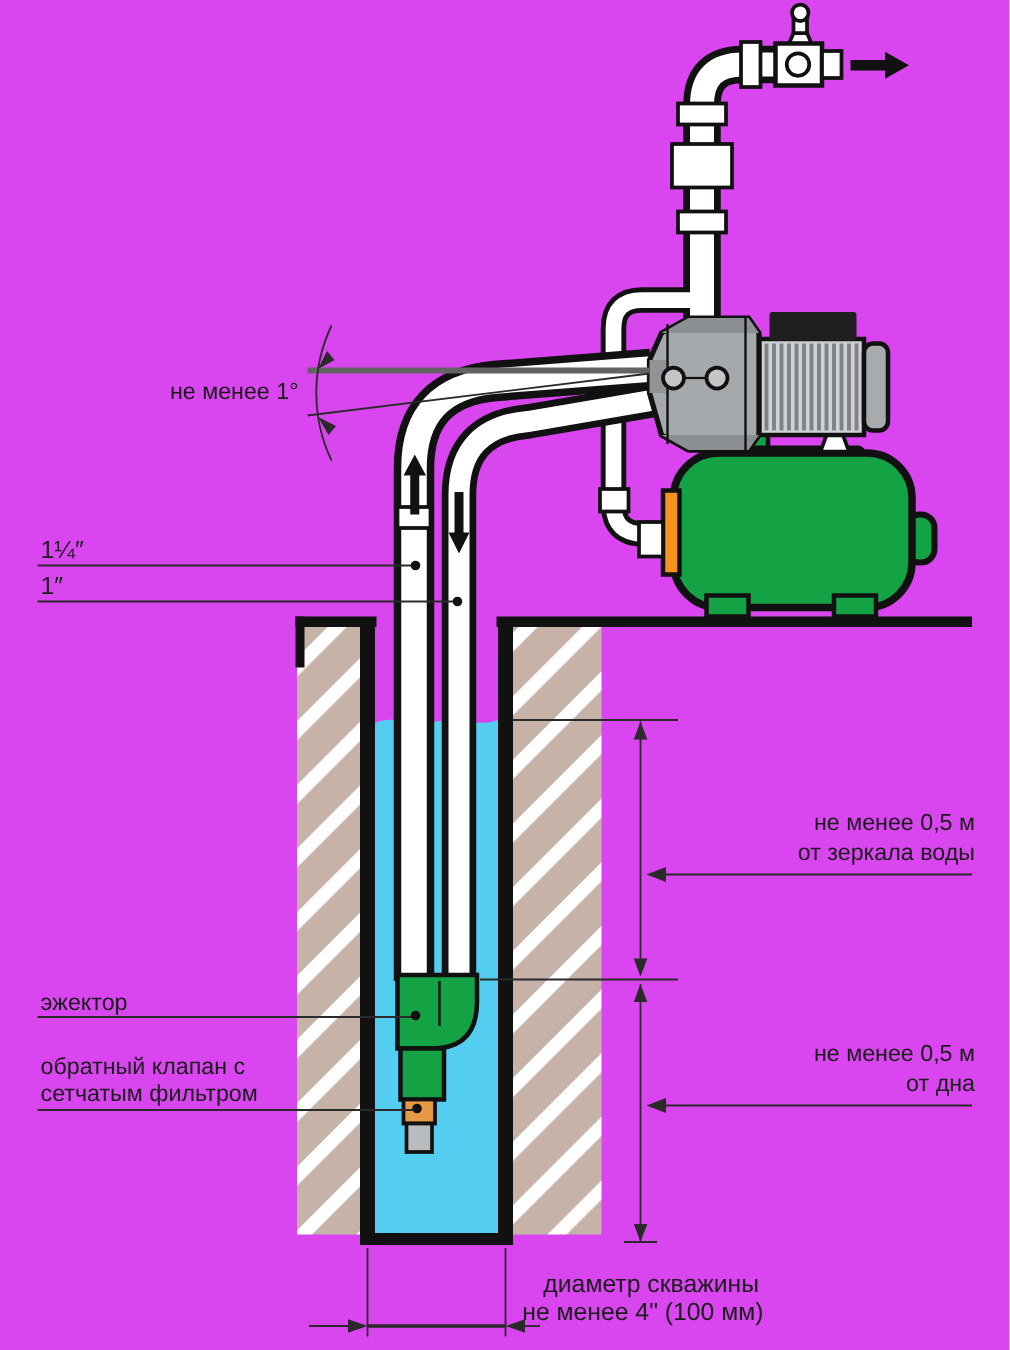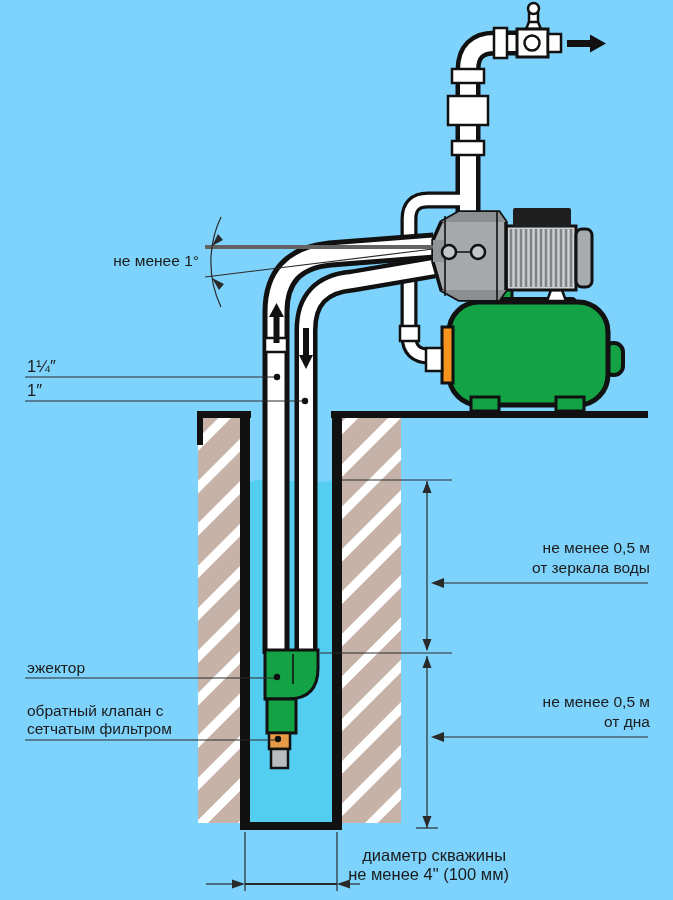--- a/index.html
+++ b/index.html
@@ -1,16 +1,16 @@
 <!DOCTYPE html>
 <html><head>
 <meta charset="utf-8">
 <style>
   html,body{margin:0;padding:0;background:#ffffff;}
-  .stage{width:673px;height:900px;position:relative;background:#7dd3fc;overflow:hidden;}
+  .stage{width:673px;height:900px;position:relative;background:#d946ef;overflow:hidden;}
   svg{display:block;}
   text{font-family:"Liberation Sans","DejaVu Sans",sans-serif;fill:#1b1b1b;}
   .lbl{font-size:15.5px;}
   .lbl-lg{font-size:16.5px;}
   .thin{stroke:#2a2a2a;stroke-width:1.2;fill:none;}
   .pipe-black{stroke:#111;fill:none;}
   .pipe-white{stroke:#fff;fill:none;}
   .fitting{fill:#fff;stroke:#111;stroke-width:2.5;}
 </style>
 </head>

